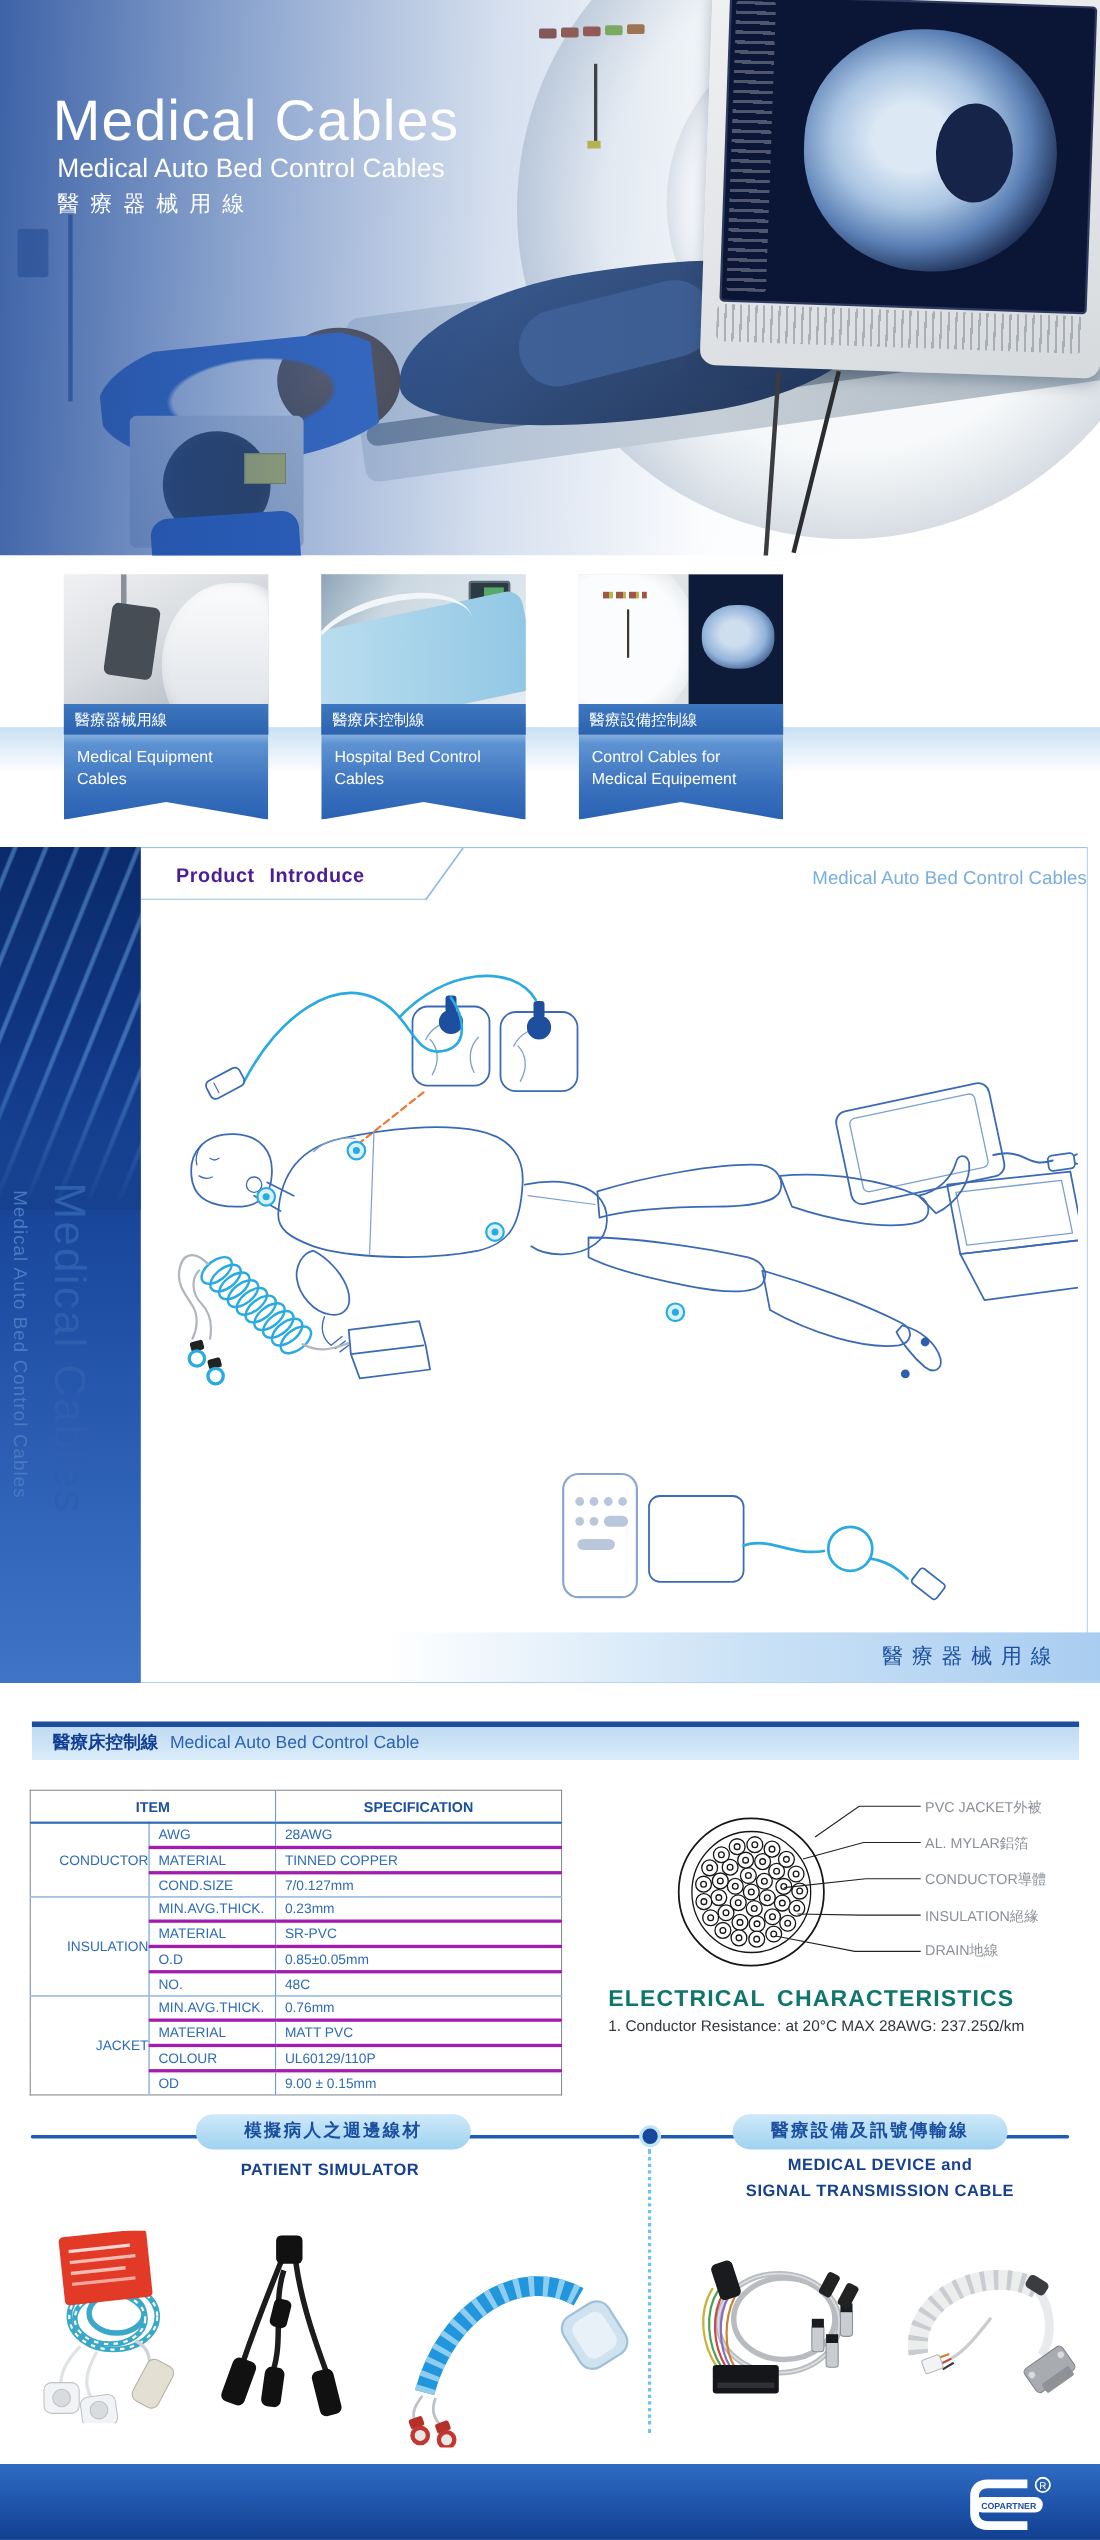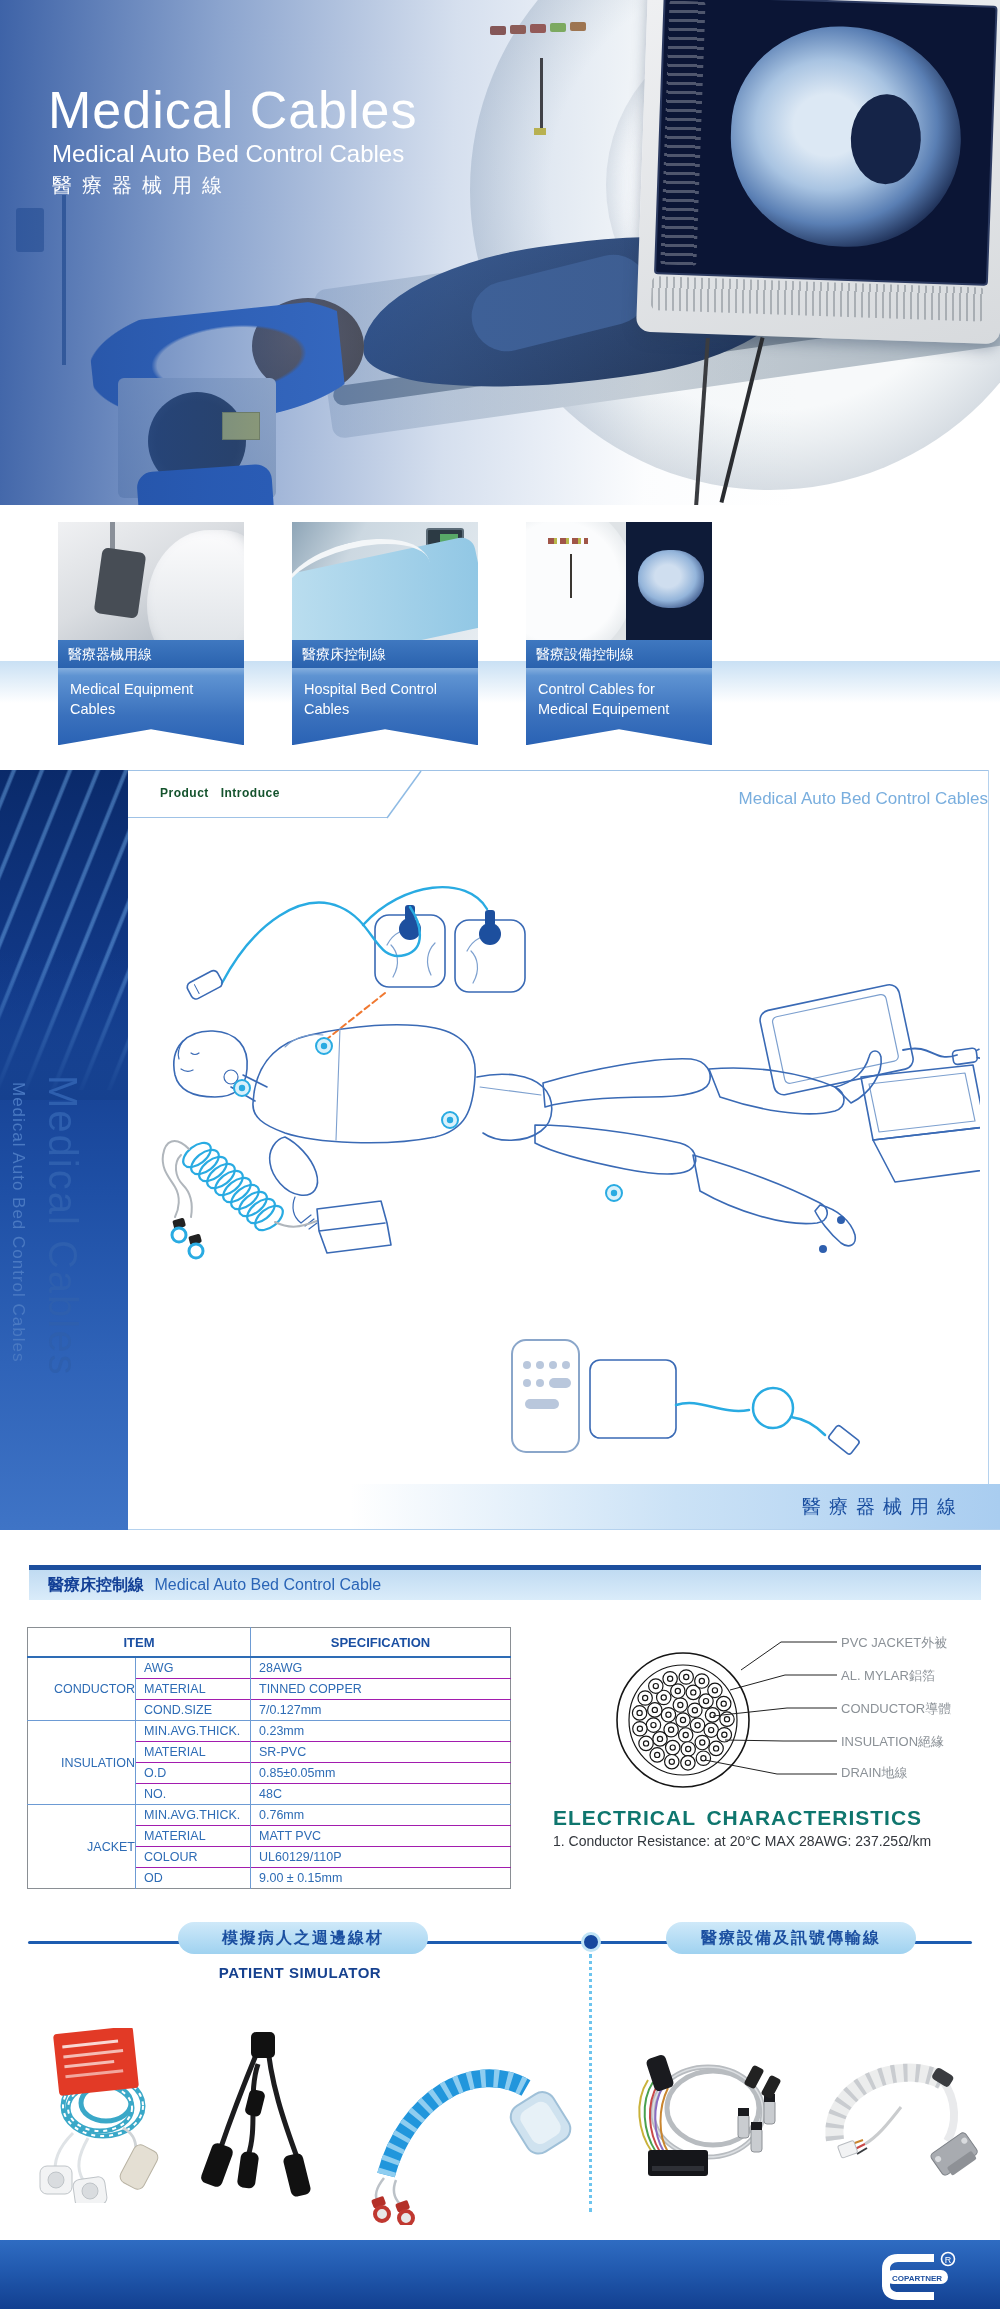--- a/index.html
+++ b/index.html
@@ -80,38 +80,38 @@
 
   
   .sidebar{left:0;top:770px;width:128px;height:760px;background:linear-gradient(#0a2a6a 0%,#123a8a 30%,#1e4fa5 55%,#2f63b8 78%,#3f74c6 100%);overflow:hidden;}
   .streaks{left:0;top:0;width:128px;height:320px;
     background:repeating-linear-gradient(112deg,rgba(120,190,255,0) 0 10px,rgba(130,195,255,.4) 12px 14px,rgba(40,90,200,0) 16px 26px);}
   .streakfade{left:0;top:180px;width:128px;height:150px;background:linear-gradient(rgba(18,58,138,0),#16418f);}
   .vtitle{left:40px;top:1075px;writing-mode:vertical-rl;font-size:40px;font-weight:500;color:#2e5fae;letter-spacing:2px;}
   .vsub{left:8px;top:1082px;writing-mode:vertical-rl;font-size:17px;color:#4a79c2;letter-spacing:1px;}
   .pi-topline{left:128px;top:770px;width:860px;height:1px;background:#9fc2e6;}
   .pi-underline{left:128px;top:817px;width:260px;height:1px;background:#9fc2e6;}
-  .pi-title{left:160px;top:786px;font-size:12px;font-weight:bold;color:#14532d;word-spacing:8px;letter-spacing:.5px;}
+  .pi-title{left:160px;top:786px;font-size:18px;font-weight:bold;color:#4c1d95;word-spacing:8px;letter-spacing:.5px;}
   .pi-right{left:588px;top:789px;width:400px;text-align:right;font-size:17px;color:#79aede;}
   .pi-rightline{left:988px;top:770px;width:1px;height:760px;background:#b5d2ee;}
   .pi-bottomline{left:128px;top:1529px;width:872px;height:1px;background:#b5d2ee;}
   .band-zh{left:350px;top:1484px;width:650px;height:45px;line-height:45px;text-align:right;padding-right:36px;box-sizing:border-box;
     background:linear-gradient(90deg,rgba(223,238,250,0) 0%,#cbe2f6 50%,#a9cdf0 100%);
     color:#1b4fa0;font-size:19px;letter-spacing:8px;}
 
   
   .darkbar{left:29px;top:1565px;width:952px;height:5px;background:#1d4f9e;}
   .specband{left:29px;top:1570px;width:952px;height:30px;line-height:30px;background:linear-gradient(180deg,#c0dbf2,#daecfa);padding-left:19px;box-sizing:border-box;font-size:16px;}
   .specband .zh{font-weight:bold;color:#123f96;}
   .specband .en{color:#2a64b6;margin-left:6px;}
   table.spec{position:absolute;left:27px;top:1627px;width:483px;border-collapse:collapse;table-layout:fixed;
     font-size:12.5px;color:#2e6cb5;border:1px solid #8a8f94;padding-left:13px;}
   table.spec th{height:26px;font-size:13px;color:#1a4fa2;border-bottom:2px solid #2e6cb5;}
   table.spec th.item{border-right:1px solid #6d9bd4;}
-  table.spec td{height:20px;border-top:1px solid #a21caf;padding:0 0 0 8px;}
+  table.spec td{height:20px;border-top:3px solid #a21caf;padding:0 0 0 8px;}
   table.spec td.cat{text-align:right;padding:0;border-right:1px solid #6d9bd4;}
   table.spec td.prop{border-right:1px solid #6d9bd4;}
   table.spec tr.grp td{border-top:1px solid #6d9bd4;}
   .xsec{left:545px;top:1628px;width:445px;height:170px;}
   .xsec .lbl{position:absolute;left:296px;width:150px;font-size:13px;color:#8b9197;}
   .elec-title{left:553px;top:1806px;font-size:21px;font-weight:bold;color:#0f766e;letter-spacing:1px;word-spacing:4px;}
   .elec-line{left:553px;top:1833px;font-size:14px;color:#33373d;}
 
   
   .hline{left:28px;top:1941px;width:944px;height:3px;background:#1d5cb0;border-radius:2px;}
@@ -520,20 +520,24 @@
 
   <div class="abs elec-title">ELECTRICAL  CHARACTERISTICS</div>
   <div class="abs elec-line">1. Conductor Resistance:  at 20°C MAX 28AWG: 237.25Ω/km</div>
 
   <div class="abs hline"></div>
   <div class="pill l">模擬病人之週邊線材</div>
   <div class="pill r">醫療設備及訊號傳輸線</div>
   <div class="abs midcircle"></div>
   <div class="abs dotline"></div>
   <div class="bheading bh-l">PATIENT SIMULATOR</div>
+  <div class="bheading bh-r">
+    <div>MEDICAL DEVICE and</div>
+    <div>SIGNAL TRANSMISSION CABLE</div>
+  </div>
 
   <div class="photo" style="left:28px;top:2028px;">
     <svg width="150" height="175" viewBox="0 0 150 175">
       <g fill="none">
         <ellipse cx="75" cy="78" rx="40" ry="30" stroke="#3aa8c8" stroke-width="5"></ellipse>
         <ellipse cx="72" cy="80" rx="32" ry="23" stroke="#3aa8c8" stroke-width="5"></ellipse>
         <ellipse cx="78" cy="75" rx="25" ry="18" stroke="#3aa8c8" stroke-width="5"></ellipse>
         <ellipse cx="75" cy="78" rx="40" ry="30" stroke="#fff" stroke-width="2" stroke-dasharray="4 5"></ellipse>
         <ellipse cx="72" cy="80" rx="32" ry="23" stroke="#fff" stroke-width="2" stroke-dasharray="4 5"></ellipse>
         <path d="M45,105 C30,120 25,135 28,148 M60,110 C50,128 48,140 55,152" stroke="#dfe3e6" stroke-width="3"></path>

